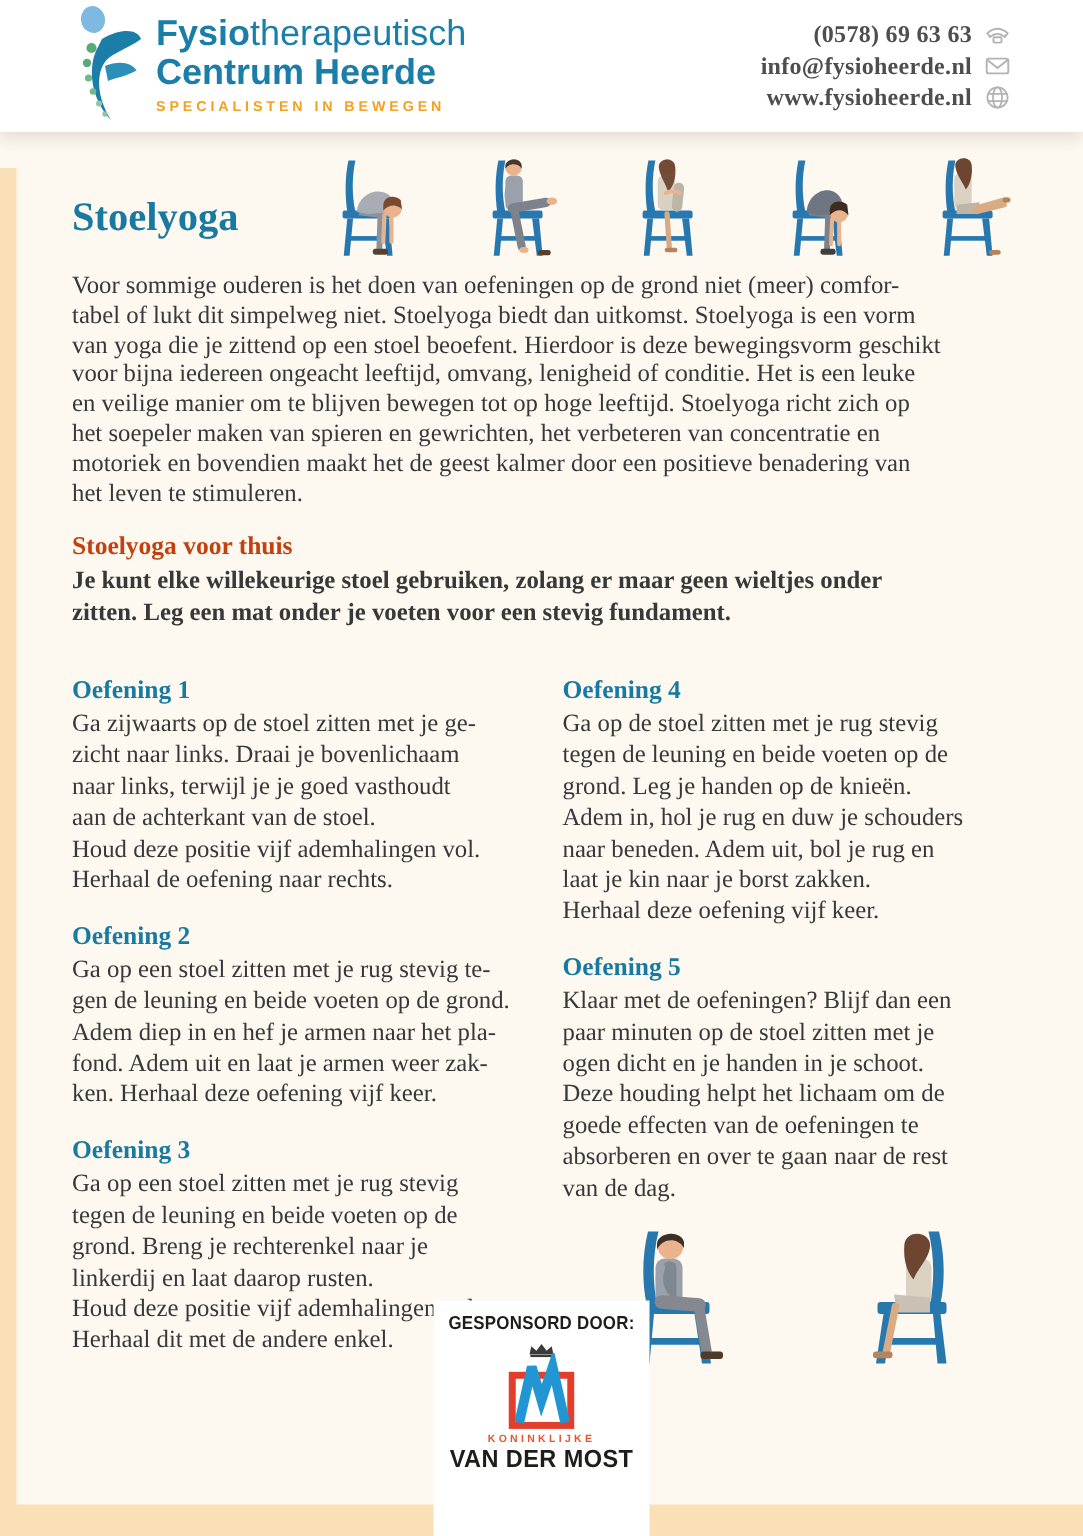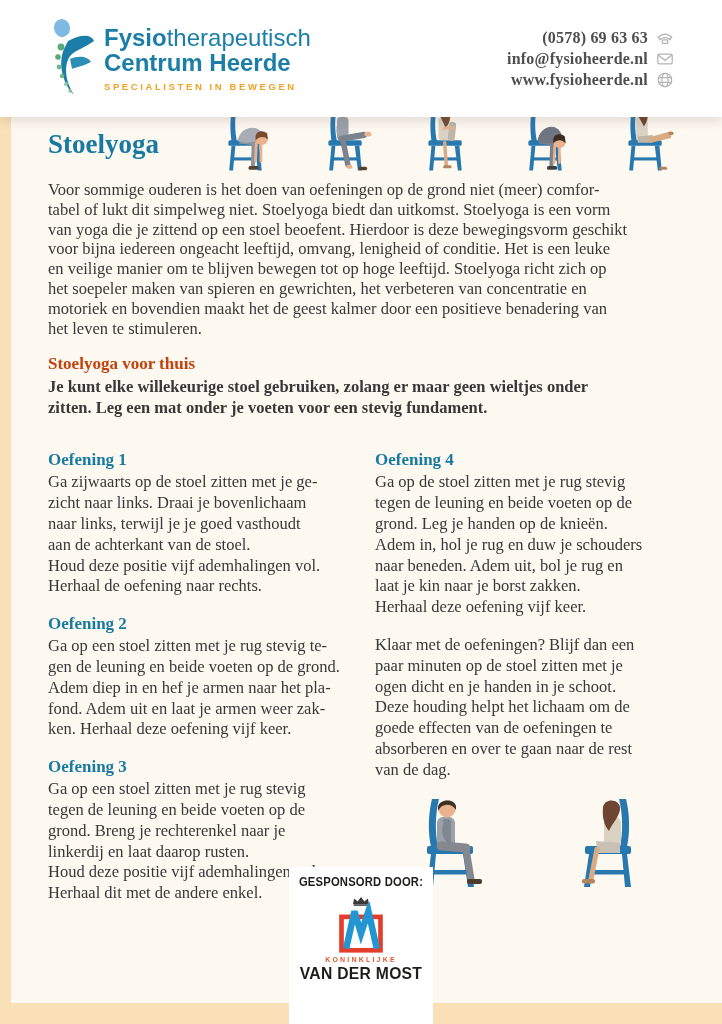--- a/index.html
+++ b/index.html
@@ -1,20 +1,20 @@
 <!DOCTYPE html>
 <html><head>
 <meta charset="utf-8">
 <style>
   html,body{margin:0;padding:0;background:#ffffff;}
   .page{position:relative;width:722px;height:1024px;overflow:hidden;
         background:#fdf8f0;font-family:"Liberation Serif","DejaVu Serif",serif;color:#383838;}
 
   
-  .header{position:absolute;top:0;left:0;right:0;height:117px;background:#ffffff;z-index:5;
+  .header{position:absolute;top:0;left:0;right:0;height:88px;background:#ffffff;z-index:5;
           box-shadow:0 5px 9px rgba(90,80,60,0.14);display:flex;align-items:center;justify-content:space-between;
           padding:0 48px;box-sizing:border-box;}
   .logo{display:flex;align-items:center;gap:10px;}
   .logo-text{font-family:"Liberation Sans","DejaVu Sans",sans-serif;color:#1a7ea8;line-height:1.02;}
   .brand-l1{font-size:24px;}
   .brand-l1 .b{font-weight:bold;}
   .brand-l2{font-size:24px;font-weight:bold;margin-top:1px;}
   .tagline{font-size:9.5px;letter-spacing:2.6px;color:#f2a122;font-weight:bold;margin-top:6px;}
   .contact{text-align:right;font-size:16px;color:#4e4e4e;line-height:21px;}
   .c-row{display:flex;align-items:center;justify-content:flex-end;gap:8px;text-decoration:none;color:#4e4e4e;}
@@ -244,20 +244,21 @@
           <div class="ex-head">Oefening 4</div>
           <div class="ex-text">Ga op de stoel zitten met je rug stevig
 tegen de leuning en beide voeten op de
 grond. Leg je handen op de knieën.
 Adem in, hol je rug en duw je schouders
 naar beneden. Adem uit, bol je rug en
 laat je kin naar je borst zakken.
 Herhaal deze oefening vijf keer.</div>
         </div>
         <div class="exercise">
+          <div class="ex-head">Oefening 5</div>
           <div class="ex-text">Klaar met de oefeningen? Blijf dan een
 paar minuten op de stoel zitten met je
 ogen dicht en je handen in je schoot.
 Deze houding helpt het lichaam om de
 goede effecten van de oefeningen te
 absorberen en over te gaan naar de rest
 van de dag.</div>
         </div>
 
         <div class="figures-bottom">

